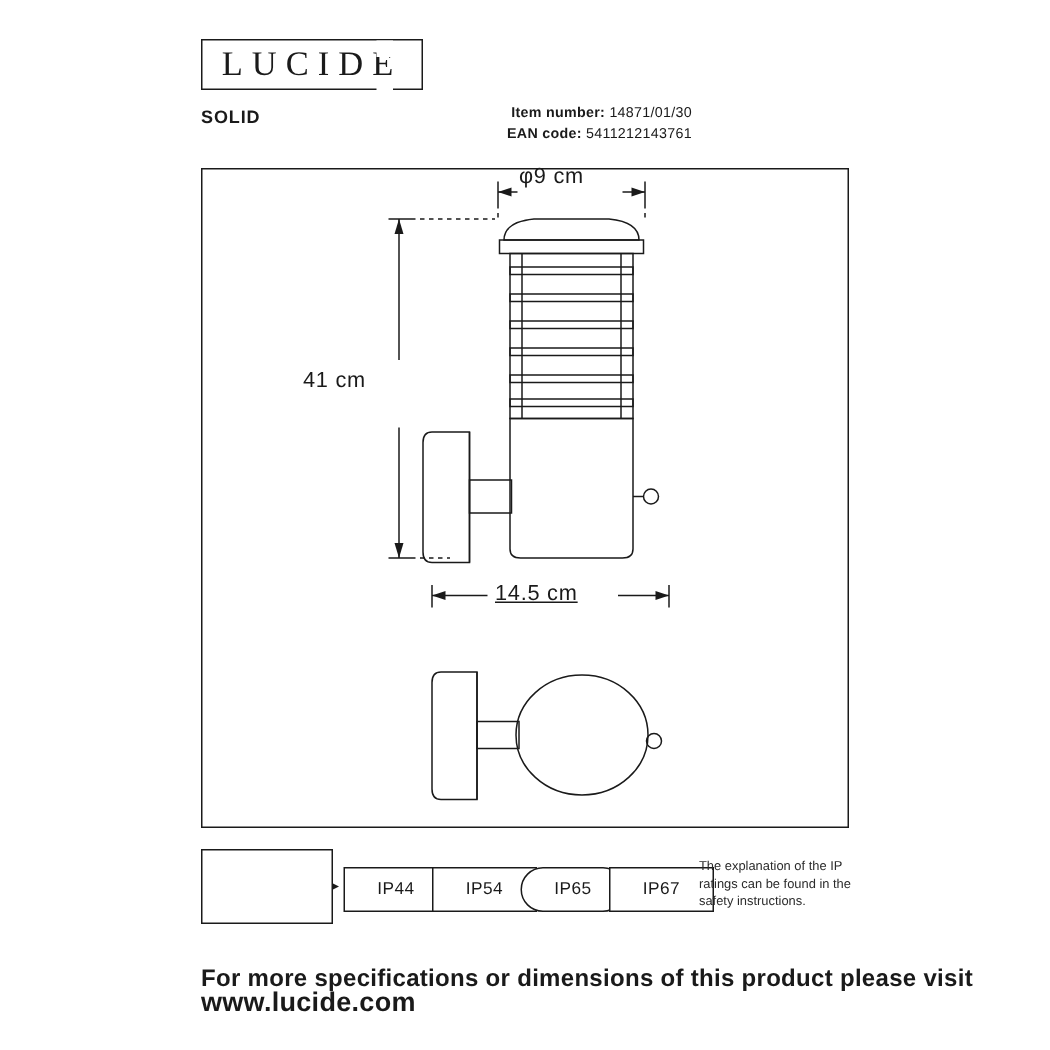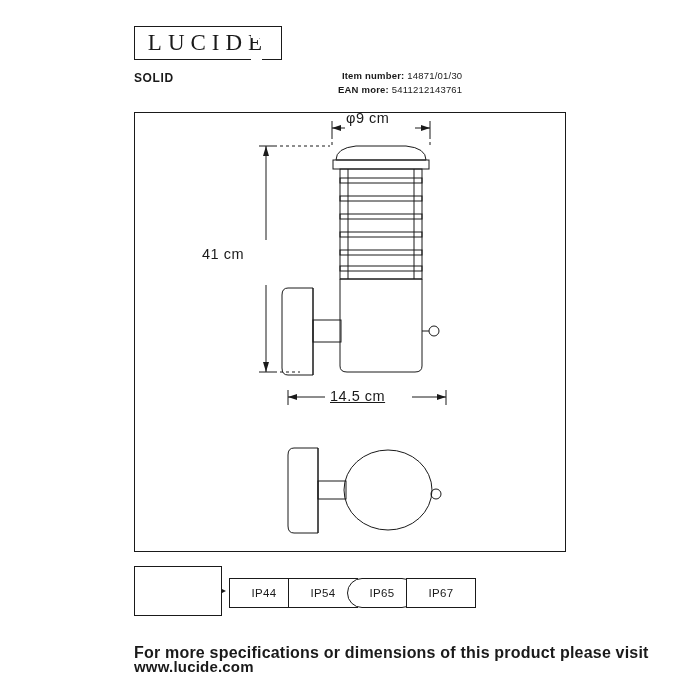--- a/index.html
+++ b/index.html
@@ -145,21 +145,21 @@
     left: 134px;
     top: 644px;
     font-size: 16px;
     font-weight: bold;
     letter-spacing: 0.2px;
   }
   .footer-line2 {
     position: absolute;
     left: 134px;
     top: 658px;
-    font-size: 15px;
+    font-size: 18px;
     font-weight: bold;
     letter-spacing: 0.2px;
   }
 
   svg.art {
     position: absolute;
     left: 0;
     top: 0;
     width: 700px;
     height: 700px;
@@ -179,21 +179,21 @@
 
 
   <div class="product-title">SOLID</div>
 
   <div class="item-meta">
     <div>
       <b>Item number:</b>
       <span>14871/01/30</span>
     </div>
     <div>
-      <b>EAN more:</b>
+      <b>EAN code:</b>
       <span>5411212143761</span>
     </div>
   </div>
 
   <div class="frame"></div>
 
   <svg class="art" viewBox="0 0 700 700">
     <g fill="none" stroke="#1a1a1a" stroke-width="1" stroke-linecap="butt">
 
       <g>
@@ -288,17 +288,18 @@
   <div class="dim dim-height">41 cm</div>
   <div class="dim dim-depth">14.5 cm</div>
 
   <div class="house-box"></div>
 
   <div class="ip-box ip0">IP44</div>
   <div class="ip-box ip1">IP54</div>
   <div class="ip-box ip2">IP65</div>
   <div class="ip-box ip3">IP67</div>
 
+  <div class="ip-note">The explanation of the IP ratings can be found in the safety instructions.</div>
 
   <div class="footer-line1">For more specifications or dimensions of this product please visit</div>
   <div class="footer-line2">www.lucide.com</div>
 
 </div>
 
 </body></html>

